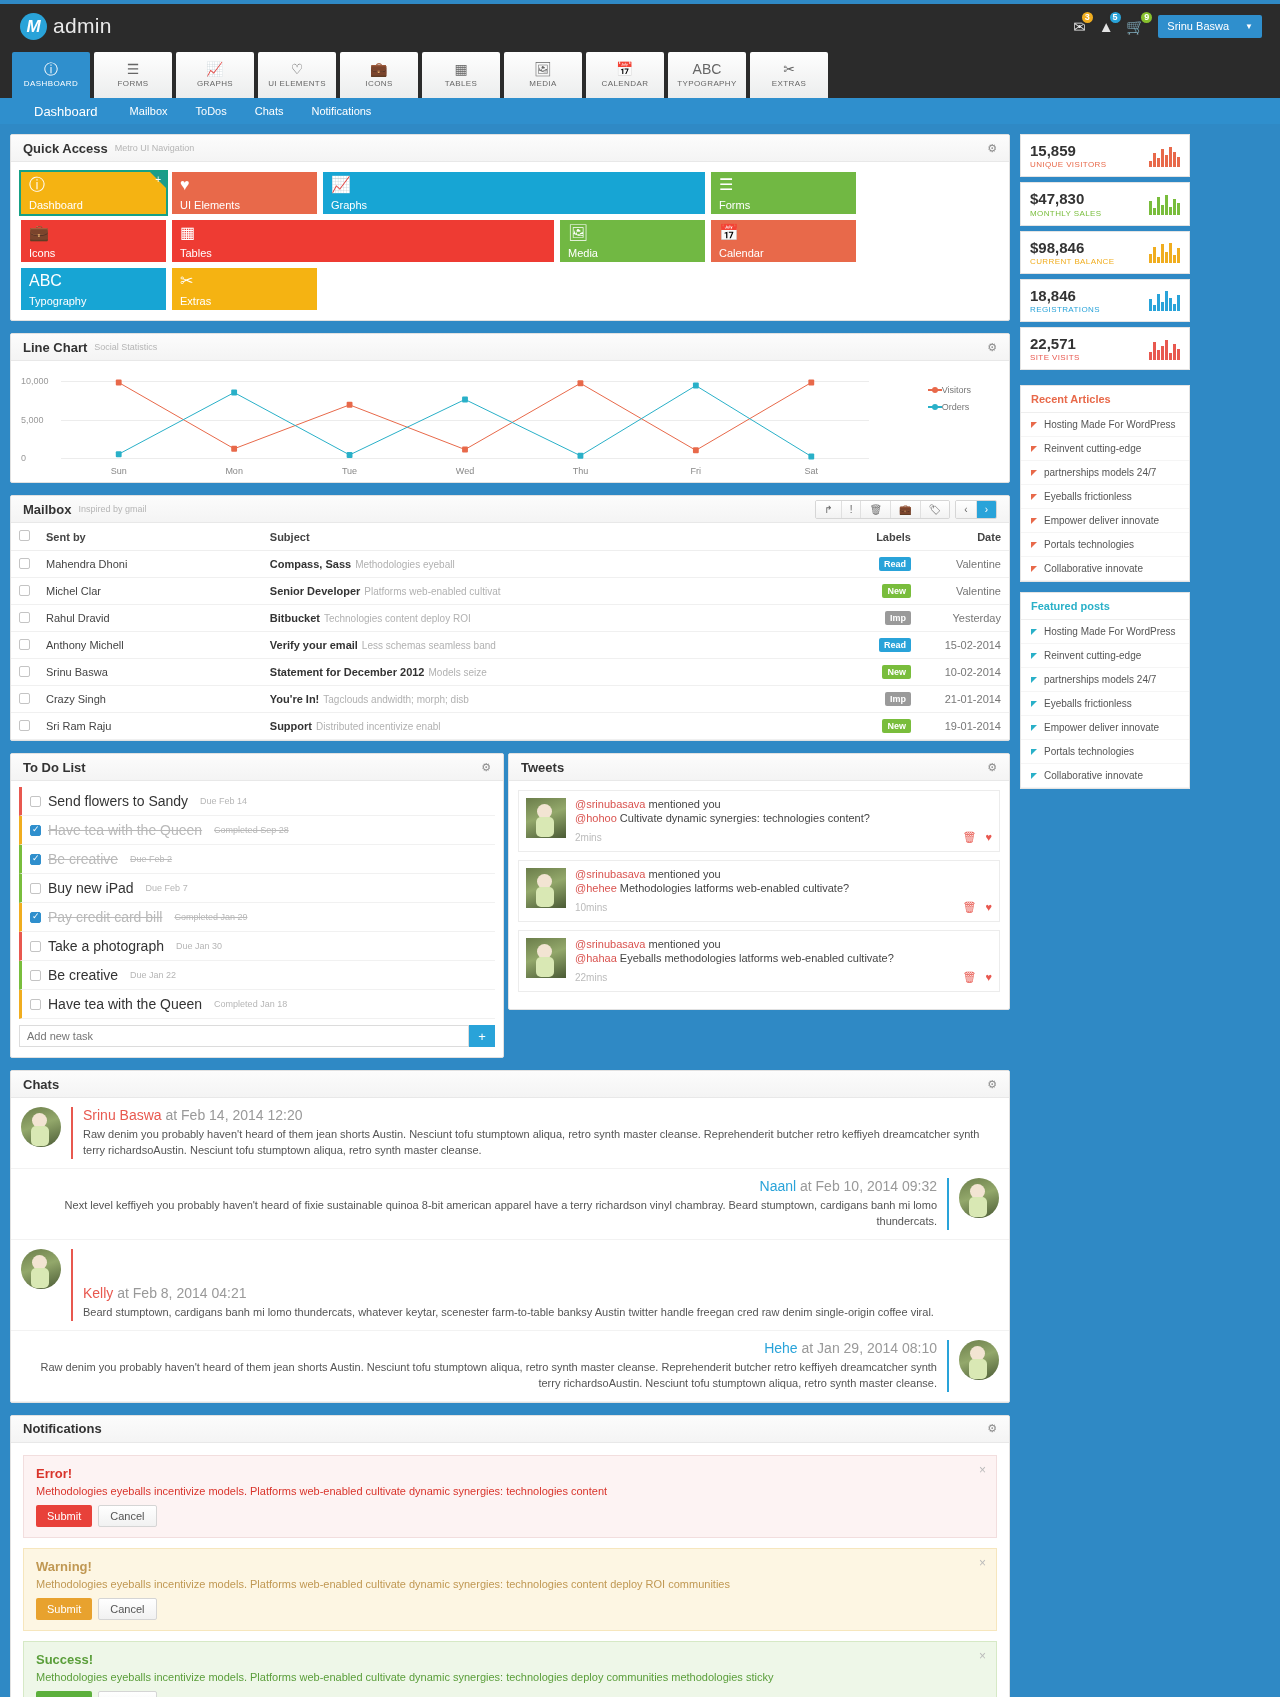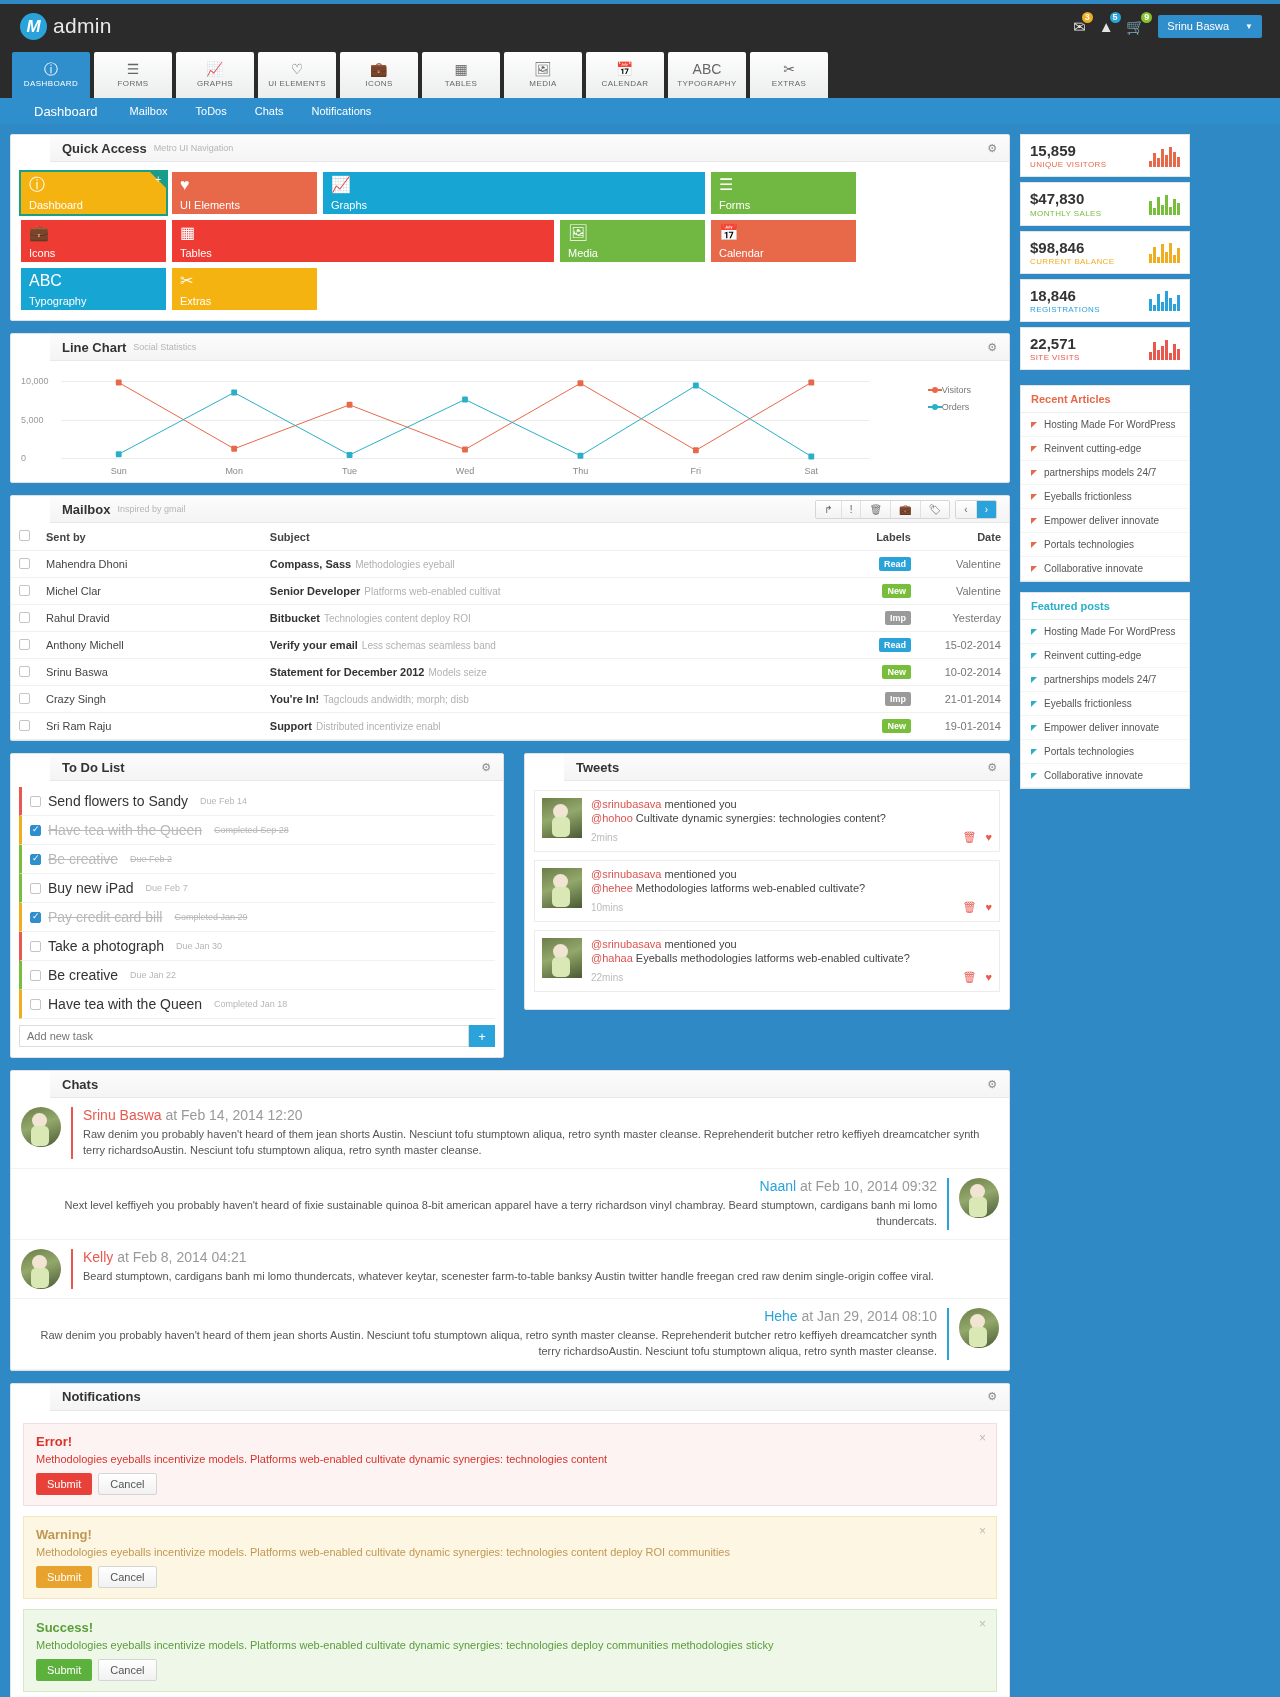--- a/index.html
+++ b/index.html
@@ -35,21 +35,21 @@
   .navitem .ni{font-size:14px;line-height:1}
   .navitem .nl{font-size:8px;letter-spacing:.4px}
   .subnav{background:#2f8fcd;height:26px;display:flex;align-items:center;padding:0 12px;gap:0;}
   .subnav a{color:#fff;font-size:11px;padding:0 14px;text-decoration:none;cursor:pointer;}
   .subnav a:first-child{font-size:13px;padding-left:22px;padding-right:18px;}
   
   .wrap{display:flex;gap:10px;padding:10px;align-items:flex-start;}
   .col-main{width:1000px;display:flex;flex-direction:column;gap:12px;}
   .col-side{width:170px;display:flex;flex-direction:column;gap:10px;}
   .panel{background:#fff;border:1px solid #e1e1e1;border-radius:2px;}
-  .panel-head{height:20px;display:flex;align-items:center;padding:13px 12px;background:linear-gradient(#fcfcfc,#f4f4f4);border-bottom:1px solid #e8e8e8;margin-left:39px;}
+  .panel-head{height:20px;display:flex;align-items:center;padding:13px 12px;background:linear-gradient(#fcfcfc,#f4f4f4);border-bottom:1px solid #e8e8e8;}
   .panel-title{font-size:13px;font-weight:bold;color:#333;}
   .panel-sub{font-size:9px;color:#b5b5b5;margin-left:7px;}
   .gear{margin-left:auto;color:#8b8b8b;font-size:11px;cursor:pointer;}
   .panel-body{padding:10px;}
   
   .tiles{display:flex;flex-wrap:wrap;gap:6px;}
   .tile{height:42px;position:relative;color:#fff;padding:5px 8px;cursor:pointer;overflow:hidden;}
   .tile .tico{font-size:16px;line-height:1;display:block;}
   .tile .tlab{position:absolute;bottom:3px;left:8px;font-size:11px;}
   .tile .plus{position:absolute;top:2px;right:5px;font-size:10px;}
@@ -398,21 +398,21 @@
                 <td><span class="cbx"></span></td>
                 <td>Sri Ram Raju</td>
                 <td class="subj"><b>Support</b><i>Distributed incentivize enabl</i></td>
                 <td style="text-align: right;"><span class="lbl new">New</span></td>
                 <td style="text-align: right; color: rgb(119, 119, 119);">19-01-2014</td>
               </tr>
             </tbody>
         </table>
       </div>
 
-      <div style="display:flex;gap:20px;align-items:flex-start">
+      <div style="display:flex;gap:4px;align-items:flex-start">
         <div class="panel" style="width:494px">
           <div class="panel-head">
             <span class="panel-title">To Do List</span>
             <span class="gear">⚙</span>
           </div>
           <div style="padding:6px 8px 10px 8px">
             <div id="todolist">
                 <div class="todo-row" style="border-left-color: rgb(232, 88, 79);">
                   <span class="cbx"></span>
                   <span class="txt">Send flowers to Sandy</span>
@@ -530,21 +530,21 @@
               <div class="ava rnd"></div>
               <div class="bar"></div>
               <div style="flex: 1 1 0%;">
                 <div class="chat-meta"><b>Naanl</b><i> at Feb 10, 2014 09:32</i></div>
                 <div class="chat-txt">Next level keffiyeh you probably haven't heard of fixie sustainable quinoa 8-bit american apparel have a terry richardson vinyl chambray. Beard stumptown, cardigans banh mi lomo thundercats.</div>
               </div>
             </div>
             <div class="chat">
               <div class="ava rnd"></div>
               <div class="bar"></div>
-              <div style="flex: 1 1 0%;">
+              <div style="flex: 1 1 0%; margin-top: 36px;">
                 <div class="chat-meta"><b>Kelly</b><i> at Feb 8, 2014 04:21</i></div>
                 <div class="chat-txt">Beard stumptown, cardigans banh mi lomo thundercats, whatever keytar, scenester farm-to-table banksy Austin twitter handle freegan cred raw denim single-origin coffee viral.</div>
               </div>
             </div>
             <div class="chat right">
               <div class="ava rnd"></div>
               <div class="bar"></div>
               <div style="flex: 1 1 0%;">
                 <div class="chat-meta"><b>Hehe</b><i> at Jan 29, 2014 08:10</i></div>
                 <div class="chat-txt">Raw denim you probably haven't heard of them jean shorts Austin. Nesciunt tofu stumptown aliqua, retro synth master cleanse. Reprehenderit butcher retro keffiyeh dreamcatcher synth terry richardsoAustin. Nesciunt tofu stumptown aliqua, retro synth master cleanse.</div>

